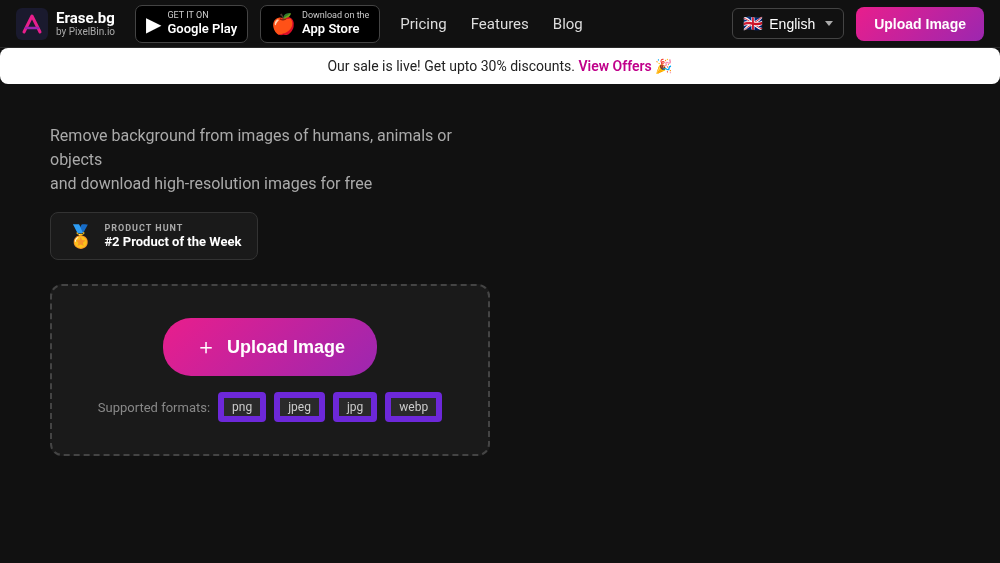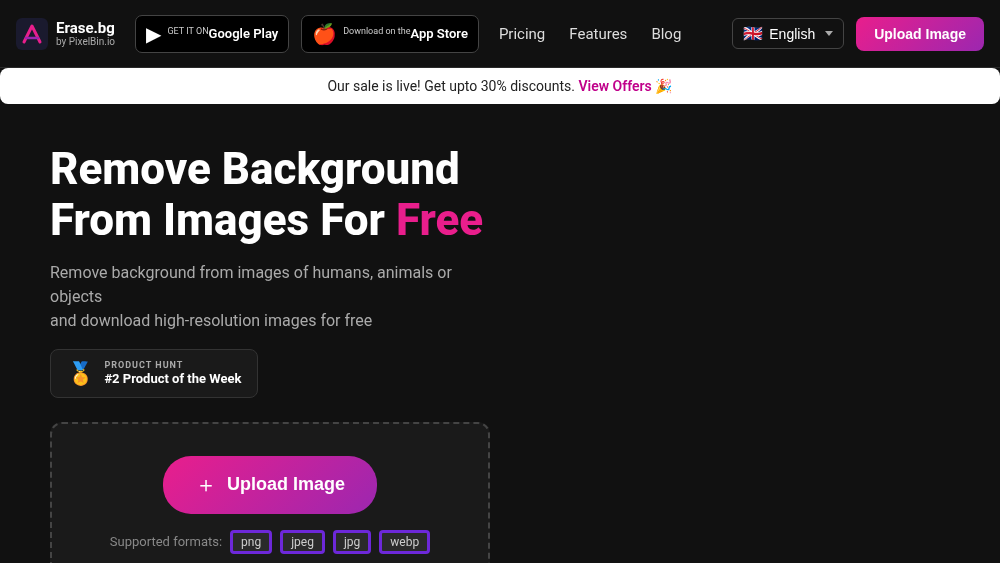--- a/index.html
+++ b/index.html
@@ -11,21 +11,21 @@
       background: #111111;
       color: #ffffff;
     }
 
     
     .navbar {
       display: flex;
       align-items: center;
       background: #111111;
       border-bottom: 1px solid #2a2a2a;
-      height: 68px;
+      height: 48px;
       padding: 0 16px;
       gap: 12px;
     }
     .logo-area {
       display: flex;
       align-items: center;
       gap: 8px;
       margin-right: 8px;
     }
     .logo-icon {
@@ -57,21 +57,21 @@
       padding: 5px 10px;
       text-decoration: none;
       color: #fff;
       height: 38px;
     }
     .store-badge-icon {
       font-size: 20px;
     }
     .store-badge-text {
       display: flex;
-      flex-direction: row;
+      flex-direction: column;
       line-height: 1.2;
     }
     .store-badge-small {
       font-size: 9px;
       color: #ccc;
     }
     .store-badge-large {
       font-size: 13px;
       font-weight: 600;
       color: #fff;
@@ -243,21 +243,21 @@
 
     .supported-formats {
       display: flex;
       align-items: center;
       gap: 8px;
       font-size: 13px;
       color: #888;
     }
     .format-badge {
       background: #2a2a2a;
-      border: 3px solid #6d28d9;
+      border: 6px solid #6d28d9;
       border-radius: 4px;
       padding: 2px 8px;
       font-size: 12px;
       color: #ccc;
     }
 
     .chevron-down {
       display: inline-block;
       width: 0;
       height: 0;
@@ -317,24 +317,20 @@
 </nav>
 
 <div class="sale-banner">
   <span>Our sale is live! Get upto 30% discounts.</span>
   <a href="#">View Offers 🎉</a>
 </div>
 
 <div class="main-content">
   <div class="left-col">
 
-    <h1 class="hero-title">
-      <span>Remove Background</span><br>
-      <span>From Images For </span><span class="hero-title-free">Free</span>
-    </h1>
 
     <p class="hero-subtitle">Remove background from images of humans, animals or objects<br>and download high-resolution images for free</p>
 
     <div class="product-hunt-badge">
       <span class="ph-icon">🏅</span>
       <div class="ph-text-wrap">
         <span class="ph-label">PRODUCT HUNT</span>
         <span class="ph-rank">#2 Product of the Week</span>
       </div>
     </div>

